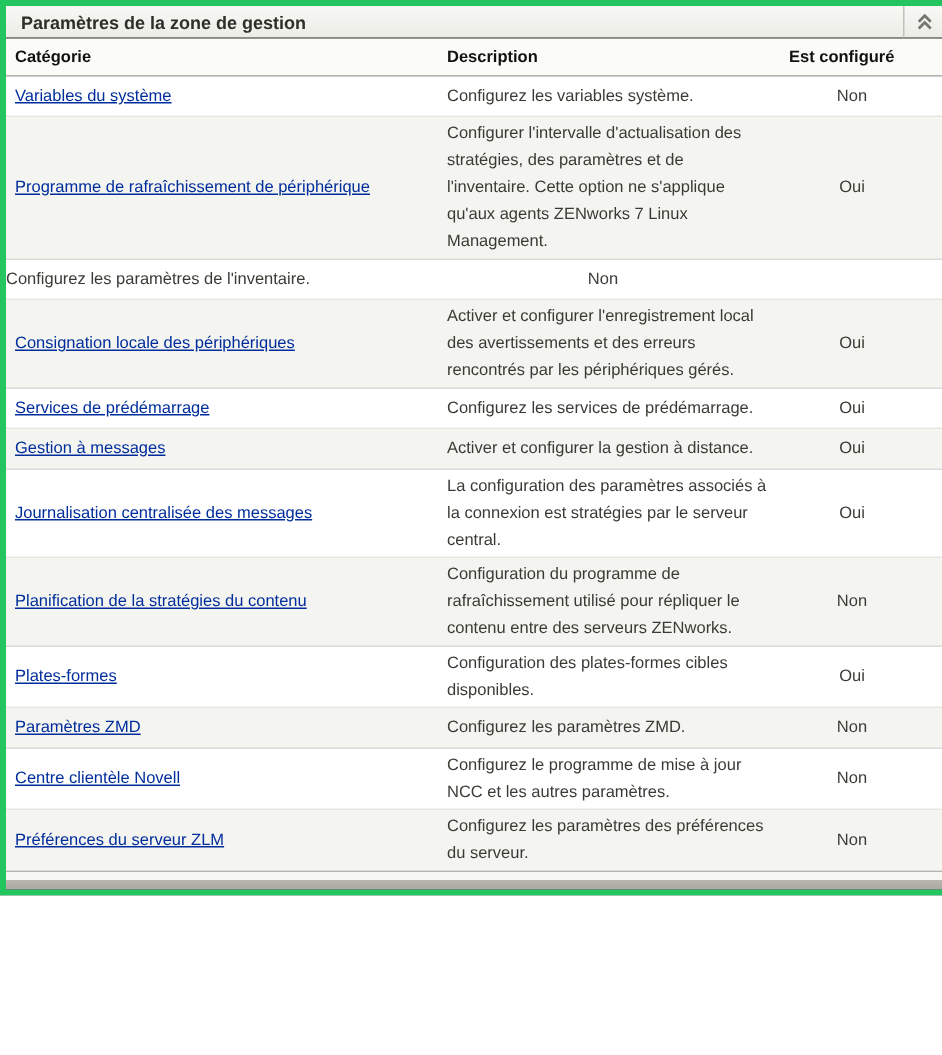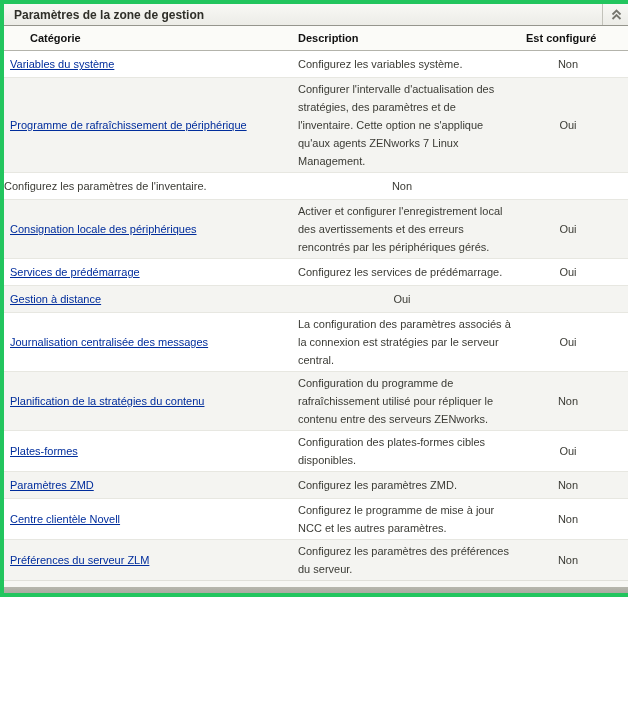--- a/index.html
+++ b/index.html
@@ -41,21 +41,21 @@
     display:grid;
     grid-template-columns:294px 222px 1fr;
     background:#fbfbf8;
     border-bottom:1px solid #b3b3ab;
     font-size:11px;
     font-weight:bold;
     color:#111111;
     align-items:center;
     height:24px;
   }
-  .col-headers .h-cat{padding-left:6px;margin-left:20px;}
+  .col-headers .h-cat{padding-left:6px;}
   .col-headers .h-desc{padding-left:0;}
   .col-headers .h-conf{padding-left:6px;}
   
   .rows{}
   .row{
     display:grid;
     grid-template-columns:294px 222px 1fr;
     align-items:center;
     font-size:11px;
     line-height:18px;
@@ -131,21 +131,22 @@
       <div class="cell-conf">Oui</div>
     </div>
 
     <div class="row">
       <div class="cell-cat"><a>Services de prédémarrage</a></div>
       <div class="cell-desc">Configurez les services de prédémarrage.</div>
       <div class="cell-conf">Oui</div>
     </div>
 
     <div class="row">
-      <div class="cell-cat"><a>Gestion à distance</a></div>
+      <div class="cell-cat"><a>Gestion à messages</a></div>
+      <div class="cell-desc">Activer et configurer la gestion à distance.</div>
       <div class="cell-conf">Oui</div>
     </div>
 
     <div class="row">
       <div class="cell-cat"><a>Journalisation centralisée des messages</a></div>
       <div class="cell-desc">La configuration des paramètres associés à la connexion est stratégies par le serveur central.</div>
       <div class="cell-conf">Oui</div>
     </div>
 
     <div class="row">

